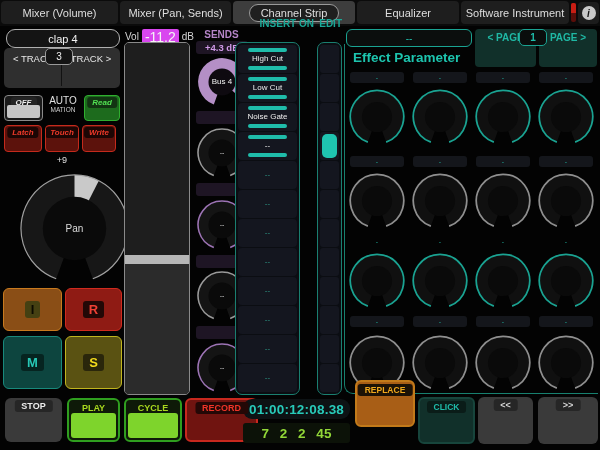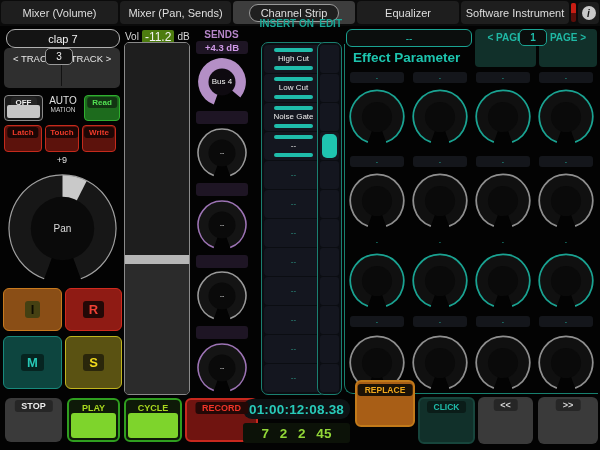--- a/index.html
+++ b/index.html
@@ -26,53 +26,53 @@
   .tracksel{left:4px;top:48px;width:116px;height:40px;background:#2f2f2f;border-radius:5px;}
   .tz{position:absolute;top:0;width:50%;height:100%;font-size:9.5px;color:#e8e8e8;
       display:flex;justify-content:center;align-items:flex-start;padding-top:5px;box-sizing:border-box;}
   .tz.left{left:0;} .tz.right{right:0;}
   .tdiv{position:absolute;left:57px;top:16px;width:1px;bottom:2px;background:#121212;}
   .tnum{position:absolute;left:41px;top:0px;width:26px;height:15px;background:#141414;
         border:1.5px solid #9a9a9a;border-radius:5px;font-size:10px;color:#f0f0f0;}
 
   .abtn{position:absolute;border-radius:4px;box-sizing:border-box;overflow:hidden;}
   .alab{position:absolute;top:1px;left:50%;transform:translateX(-50%);font-size:8px;font-weight:bold;
-        padding:1px 5px;border-radius:3px;white-space:nowrap;}
+        padding:1px 5px;border-radius:3px;white-space:nowrap;font-style:italic;}
   .offbtn{left:4px;top:95px;width:39px;height:26px;border:1px solid #8a8a8a;background:#1a1a1a;}
   .offbtn .alab{color:#ececec;background:#242424;}
   .offbtn .afill{position:absolute;left:2px;right:2px;bottom:2px;height:13px;background:#c6c6c6;border-radius:2px;}
   .automation-word{left:44px;top:96px;width:38px;text-align:center;line-height:1;}
   .automation-word .l1{font-size:10px;color:#e0e0e0;display:block;}
   .automation-word .l2{font-size:6.5px;color:#cfcfcf;display:block;margin-top:1px;}
   .readbtn{left:84px;top:95px;width:36px;height:26px;border:1.5px solid #2fae2f;background:#1d6b1d;}
   .readbtn .alab{color:#52e052;background:#123412;}
   .redbtn{border:1.5px solid #c42a1c;background:#5c120c;height:27px;top:125px;}
   .redbtn .alab{color:#ef3a2a;background:#1c0604;}
 
   .panval{left:0px;top:155px;width:124px;text-align:center;font-size:9px;color:#e0e0e0;}
-  .panknob{left:5px;top:171px;width:115px;height:115px;}
+  .panknob{left:17px;top:171px;width:115px;height:115px;}
   .knob svg{width:100%;height:100%;display:block;}
   .knob{position:absolute;}
   .knob-label{position:absolute;left:0;right:0;top:50%;transform:translateY(-52%);
               text-align:center;color:#dcdcdc;}
 
   .chbtn{position:absolute;border-radius:6px;box-sizing:border-box;display:flex;align-items:center;justify-content:center;}
   .chchip{border-radius:3px;padding:2px 6px;font-size:13px;font-weight:bold;line-height:1;}
   .btnI{left:3px;top:288px;width:59px;height:43px;background:#8a4e16;border:1.5px solid #c87a1e;}
   .btnI .chchip{background:#454012;color:#0c0a00;}
   .btnR{left:65px;top:288px;width:57px;height:43px;background:#8f1b14;border:1.5px solid #d02a1e;}
   .btnR .chchip{background:#230806;color:#ee4034;}
   .btnM{left:3px;top:336px;width:59px;height:53px;background:#0d453f;border:1.5px solid #18897c;}
   .btnM .chchip{background:#062420;color:#27c8b6;}
   .btnS{left:65px;top:336px;width:57px;height:53px;background:#5a5212;border:1.5px solid #c0b51e;}
   .btnS .chchip{background:#2a260b;color:#f2da1c;}
 
   
   .volhead{left:125px;top:30px;width:66px;height:13px;display:flex;align-items:center;gap:3px;font-size:10px;color:#d6d6d6;}
-  .volchip{background:#4d7c0f;border-radius:2px;padding:0px 3px;font-size:12px;color:#f4f4f4;}
+  .volchip{background:#d946ef;border-radius:2px;padding:0px 3px;font-size:14px;color:#f4f4f4;}
   .fader{left:124px;top:42px;width:66px;height:353px;border:1.5px solid #8a8a8a;border-radius:5px;
          background:#1e1e1e;box-sizing:border-box;overflow:hidden;display:flex;flex-direction:column;}
   .ftop{height:212px;background:#1e1e1e;}
   .fhandle{height:9px;background:#b6b6b6;}
   .fbot{flex:1;background:#2b2b2b;}
 
   
   .sendtitle{left:193px;top:29px;width:57px;text-align:center;font-size:10px;font-weight:bold;color:#b585c8;}
   .schip{position:absolute;left:196px;width:52px;height:13px;background:#1e1524;border-radius:3px;
          font-size:9.5px;font-weight:bold;color:#d09ae8;}
@@ -155,21 +155,21 @@
     </div>
     <div class="redind" style="left:571px;">
         <div class="rtop"></div>
       </div>
     <div class="infobtn ctr" style="left:578px;width:21px;">
       <span class="infocirc">i</span>
     </div>
   </div>
 
   <div class="abs namebox ctr">
-    <span>clap 7</span>
+    <span>clap 4</span>
   </div>
 
   <div class="abs tracksel">
     <div class="tz left">
       <span>&lt; TRACK</span>
     </div>
     <div class="tz right">
       <span>TRACK &gt;</span>
     </div>
     <div class="tdiv"></div>
@@ -281,21 +281,21 @@
   <div class="knob sknob abs" style="top:342px;">
     <svg viewBox="0 0 100 100">
       <path d="M50,50 L34.27,93.23 A46,46 0 1 1 65.73,93.23 Z" fill="#141414"></path>
       <path d="M34.27,93.23 A46,46 0 1 1 65.73,93.23" fill="none" stroke="#9d74b5" stroke-width="3"></path>
       <circle cx="50" cy="50" r="26" fill="#0a0a0a"></circle>
     </svg>
     <span class="knob-label">--</span>
   </div>
 
   <div class="coltitle" style="left:249px;width:65px;">INSERT ON</div>
-  <div class="tealbox" style="left:261px;width:65px;">
+  <div class="tealbox" style="left:235px;width:65px;">
     <div class="irow on">
       <div class="ibar"></div>
       <span class="ilab">High Cut</span>
       <div class="ibar"></div>
     </div>
     <div class="irow on">
       <div class="ibar"></div>
       <span class="ilab">Low Cut</span>
       <div class="ibar"></div>
     </div>

